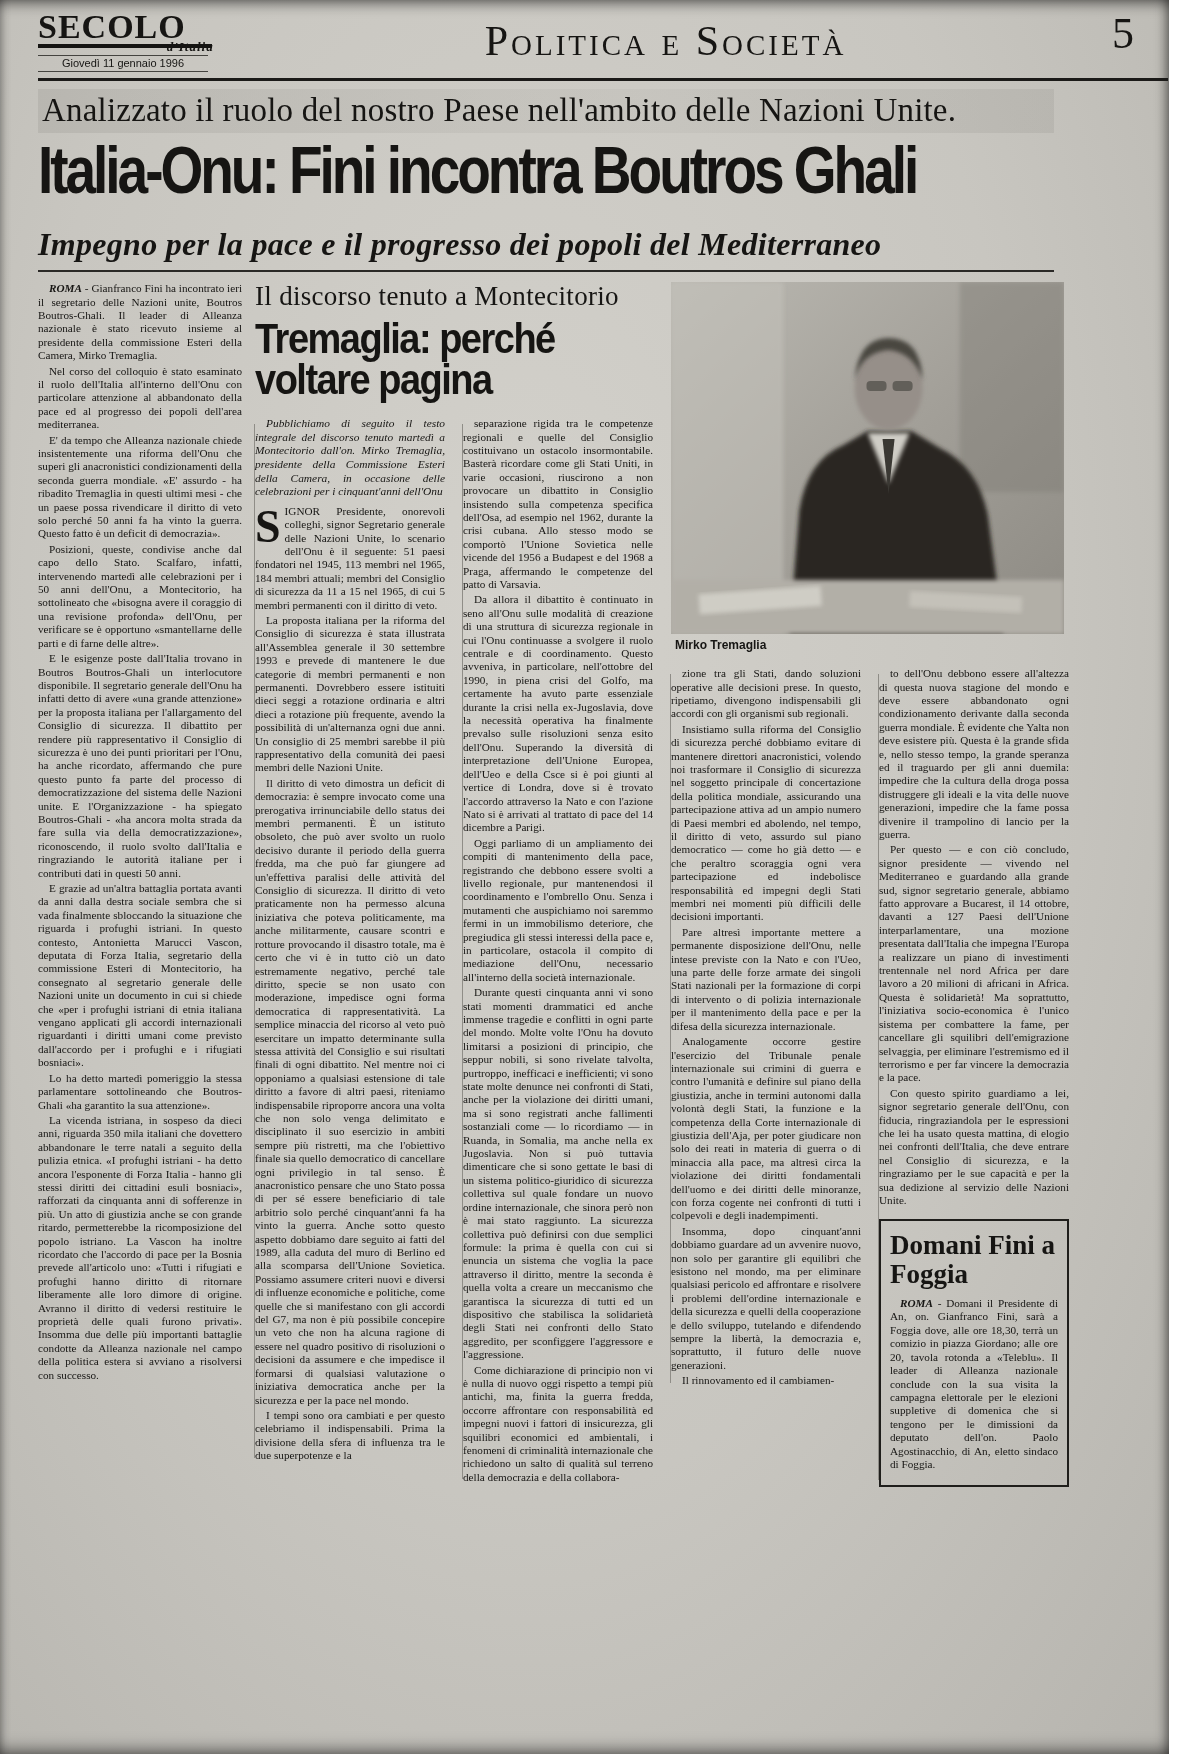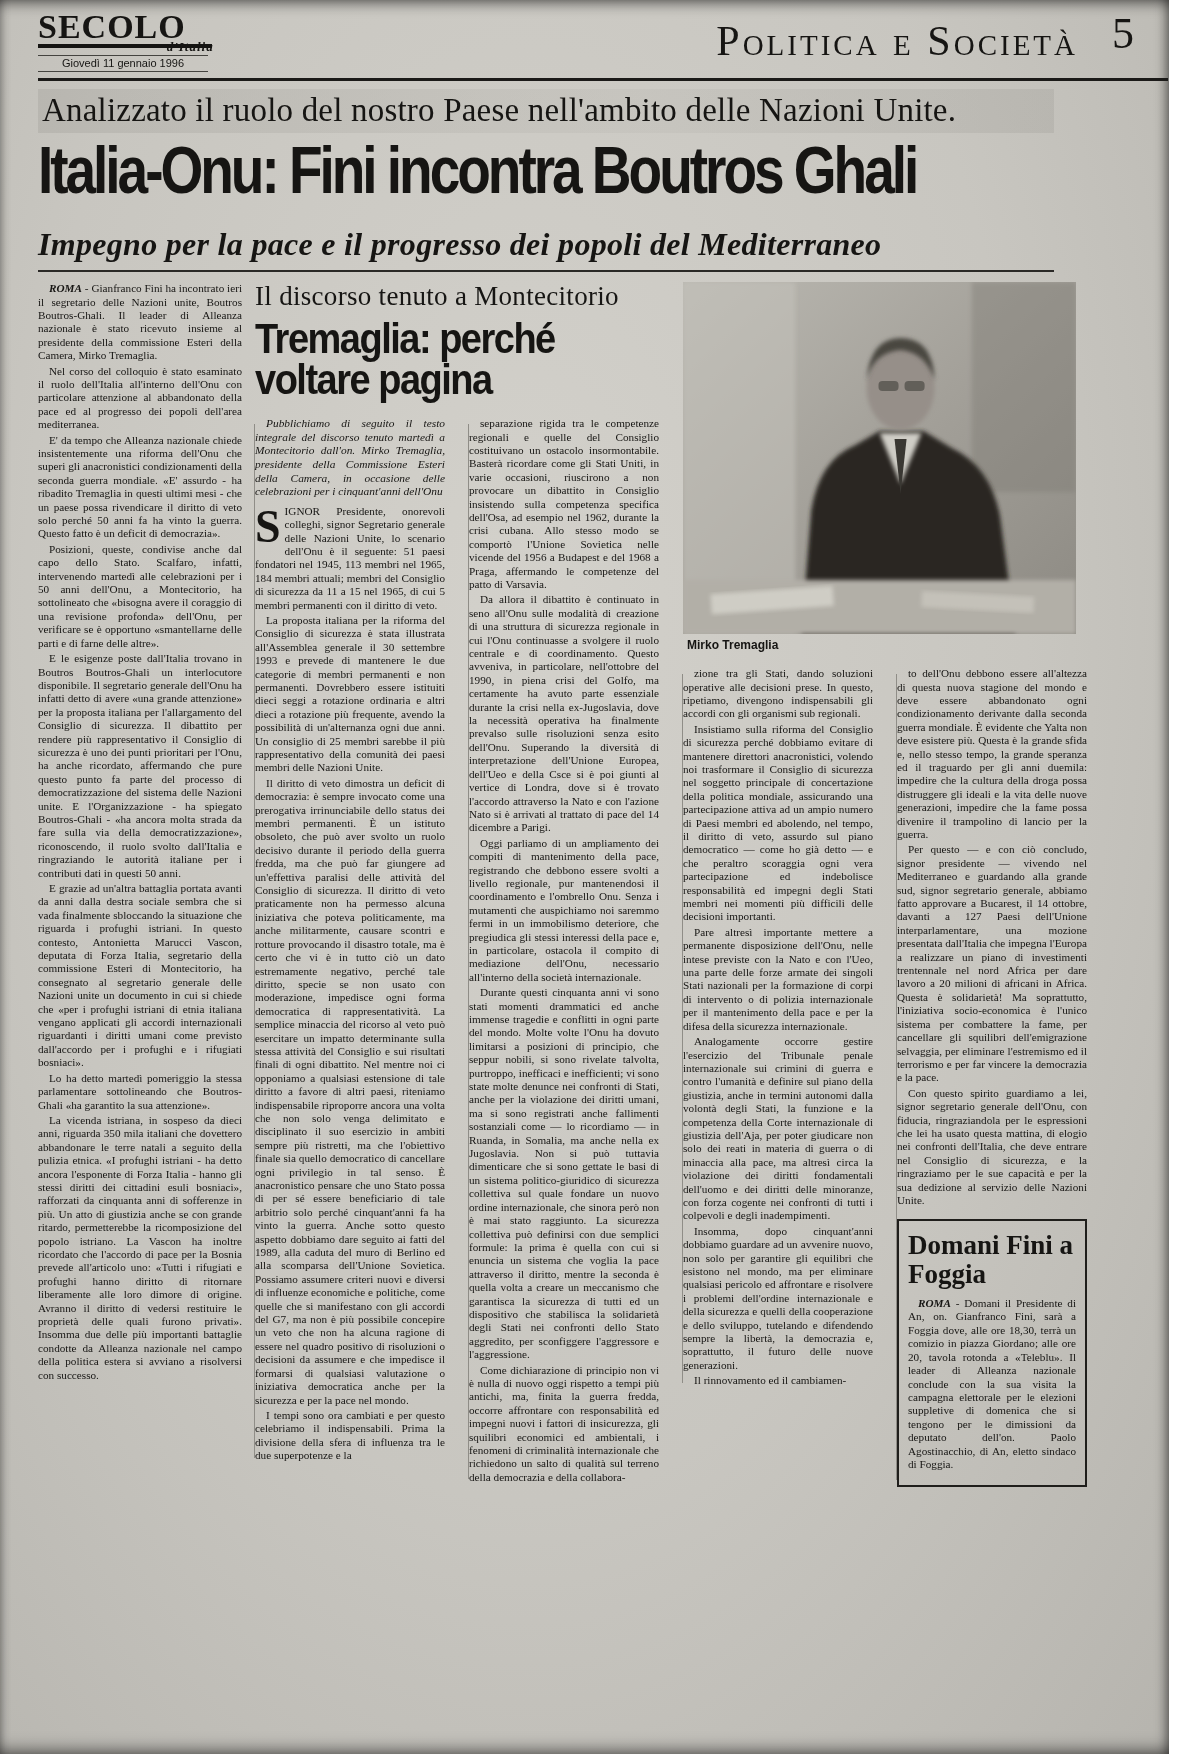--- a/index.html
+++ b/index.html
@@ -14,37 +14,37 @@
                 inset 8px 0 10px -7px rgba(0,0,0,.25);
     padding: 10px 0 0 38px;
   }
 
   
   .header { display:flex; align-items:flex-start; width:1130px; border-bottom:3px solid #1b1a18; padding-bottom:6px; }
   .masthead { width:215px; }
   .masthead-logo { font: 800 34px/1 "Liberation Serif", serif; letter-spacing:1px; border-bottom:4px solid #151412; display:inline-block; padding-right:26px; position:relative; }
   .masthead-sub { position:absolute; right:-2px; bottom:-9px; font: italic 700 13px/1 "Liberation Serif", serif; background:transparent; }
   .masthead-date { margin-top:7px; font: 400 11px/1 "Liberation Sans", sans-serif; border-top:1px solid #44433f; border-bottom:1px solid #44433f; padding:2px 0; width:170px; text-align:center; }
-  .section-title { flex:1; text-align:right; font: 400 42px/1.1 "Liberation Serif", serif; font-variant: small-caps; letter-spacing:3px; padding-top:8px; }
+  .section-title { flex:1; text-align:center; font: 400 42px/1.1 "Liberation Serif", serif; font-variant: small-caps; letter-spacing:3px; padding-top:8px; }
   .page-number { width:90px; text-align:center; font: 400 44px/1 "Liberation Serif", serif; padding-top:2px; }
 
   
   .kicker { width:1016px; margin-top:8px; font: 500 33px/1.15 "Liberation Serif", serif; letter-spacing:.2px;
             background: linear-gradient(90deg, rgba(150,148,142,.28), rgba(150,148,142,.10) 60%, rgba(150,148,142,.25)); padding:3px 4px; }
   .main-headline { width:1016px; height:74px; margin-top:4px; overflow:visible; }
   .main-headline span { display:inline-block; font: 700 54px/1 "Liberation Sans", sans-serif; letter-spacing:-3px; transform: scale(1.02,1.22); transform-origin:0 0; white-space:nowrap; }
   .subhead { width:1016px; margin-top:16px; font: italic 700 32px/1.1 "Liberation Serif", serif; letter-spacing:.3px; }
   .lead-rule { width:1016px; height:0; border-bottom:2px solid #2a2926; margin-top:8px; }
 
   
   .content { margin-top:10px; display:grid; grid-template-columns: 204px 799px; column-gap:13px; align-items:start; }
   .para { text-align:justify; text-indent:11px; margin-bottom:2px; font-size:11.2px; line-height:13.4px; hyphens:auto; }
   .left-article { grid-column:1; }
 
-  .speech-grid { grid-column:2; display:grid; grid-template-columns: repeat(4,190px); column-gap:24px;
+  .speech-grid { grid-column:2; display:grid; grid-template-columns: repeat(4,190px); column-gap:18px;
                  grid-template-rows: 135px 250px auto; align-items:start; }
   .col-rule { box-shadow: -8px 0 0 -7px #8f8d87; }
   .speech-head { grid-area: 1 / 1 / 2 / 3; }
   .speech-overline { font: 400 27px/1.1 "Liberation Serif", serif; letter-spacing:.3px; }
   .speech-headline { margin-top:6px; font: 700 38px/0.98 "Liberation Sans", sans-serif; letter-spacing:-1.5px; transform: scaleY(1.12); transform-origin:0 0; }
   .photo-block { grid-area: 1 / 3 / 3 / 5; }
   .photo-frame { width:393px; height:352px; overflow:hidden; background:#a5a29b; }
   .photo-frame svg { display:block; width:100%; height:100%; }
   .photo-caption { margin-top:4px; font: 700 12px/1.2 "Liberation Sans", sans-serif; padding-left:4px; }
   .colA { grid-area: 2 / 1 / 4 / 2; }

